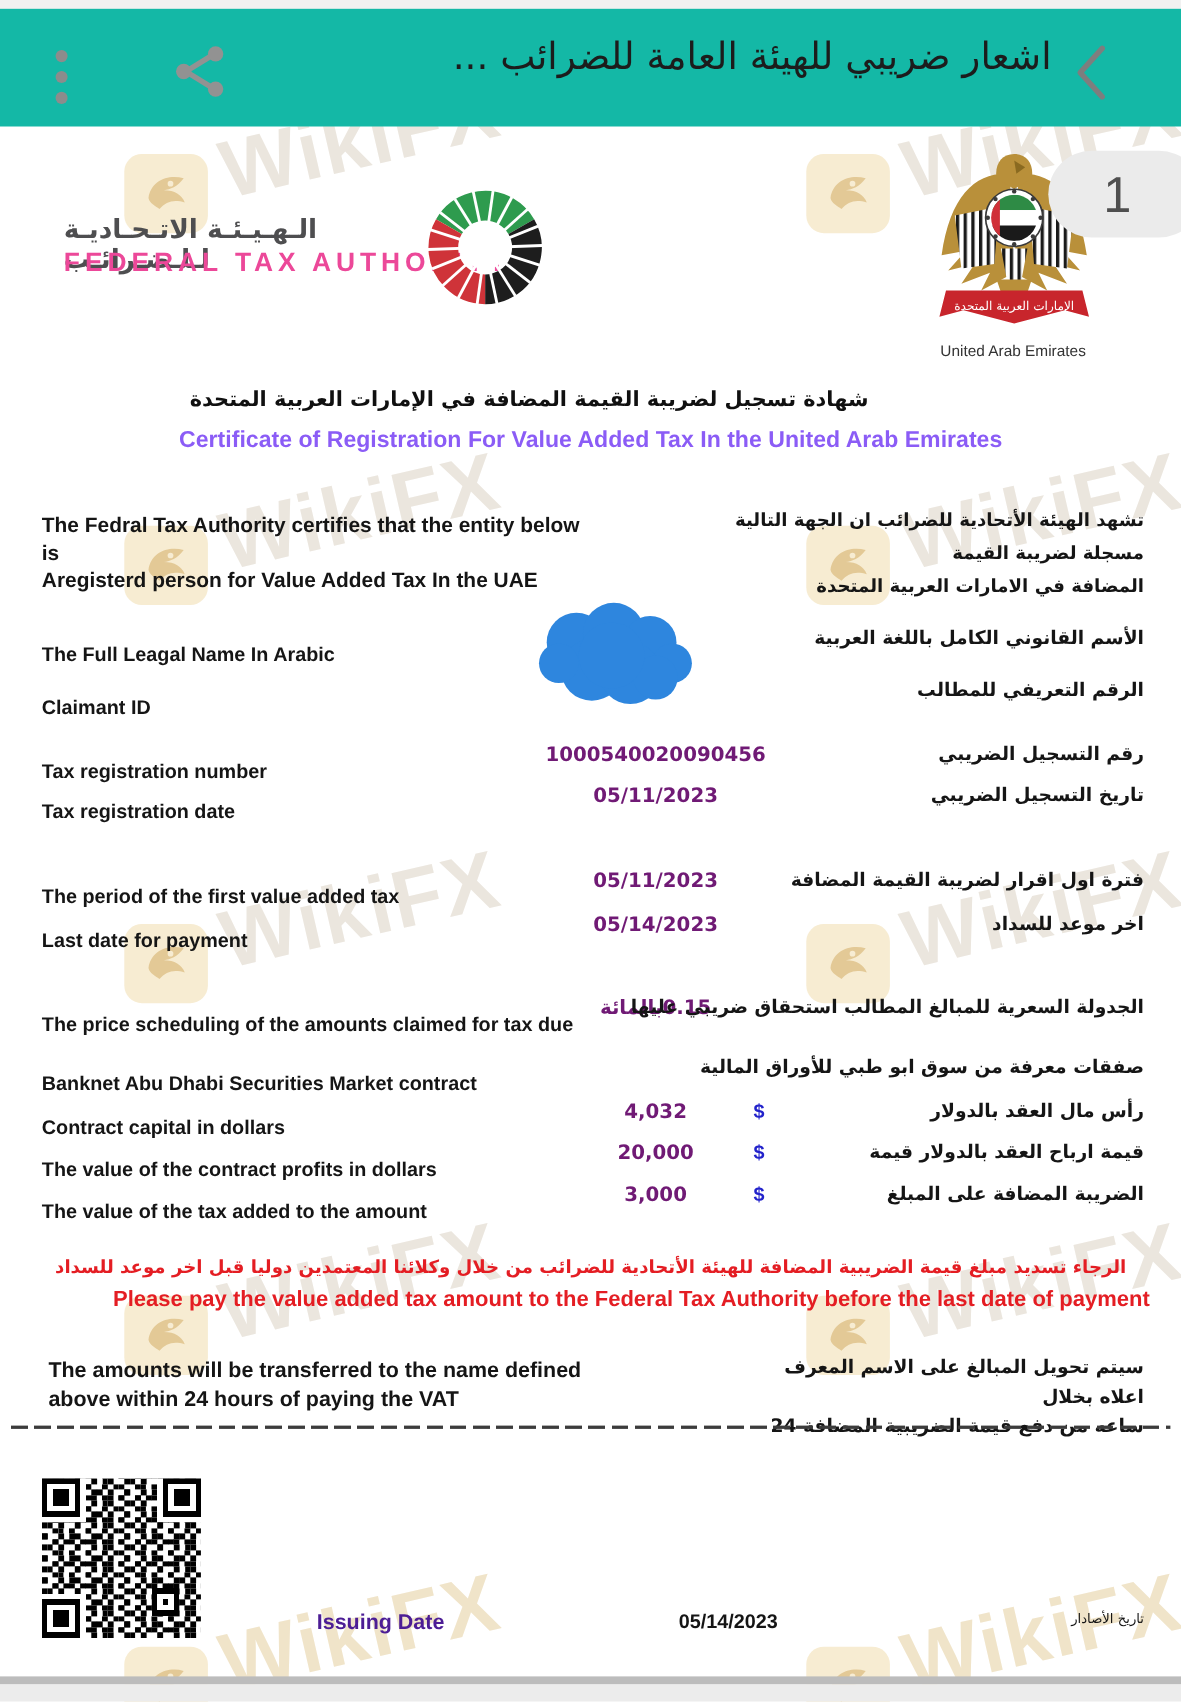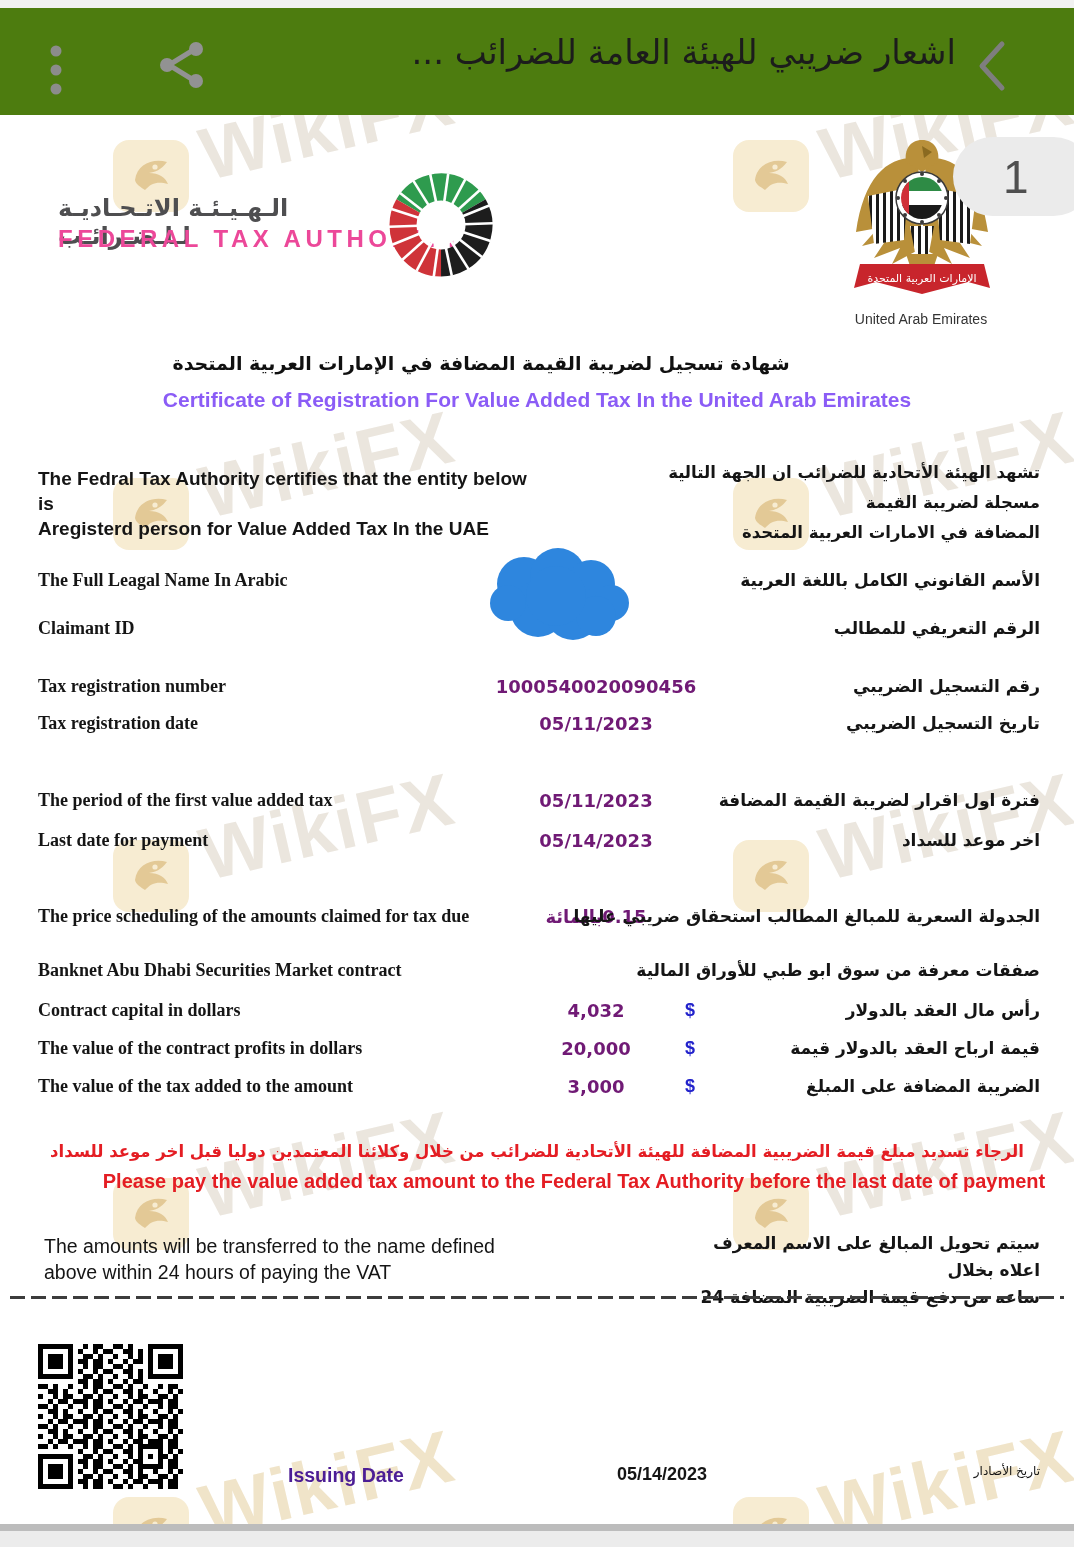--- a/index.html
+++ b/index.html
@@ -4,21 +4,21 @@
 <style>
   html,body{margin:0;padding:0;}
   body{
     width:1074px;height:1547px;position:relative;overflow:hidden;
     background:#ffffff;font-family:"Liberation Sans",sans-serif;
   }
   .abs{position:absolute;}
 
   
   .statusbar{left:0;top:0;width:1074px;height:8px;background:#f1f1f1;z-index:4;}
-  .appbar{left:0;top:8px;width:1074px;height:107px;background:#4d7c0f;z-index:4;}
+  .appbar{left:0;top:8px;width:1074px;height:107px;background:#14b8a6;z-index:4;}
   .bar-title{position:absolute;right:118px;top:24px;font-size:34px;color:#1c1c1c;
     font-family:"DejaVu Sans",sans-serif;direction:rtl;}
   .icon-btn{position:absolute;cursor:pointer;}
 
   
   .wm{position:absolute;z-index:1;display:flex;align-items:flex-start;}
   .wm-badge{width:76px;height:72px;border-radius:16px;background:#f7ecd2;
     display:flex;align-items:center;justify-content:center;flex:0 0 auto;}
   .wm-text{font-size:74px;font-weight:bold;color:#ebe6de;letter-spacing:2px;
     transform:rotate(-13deg);transform-origin:left bottom;margin-left:22px;margin-top:-28px;
@@ -38,32 +38,32 @@
 
   .title-ar{left:0;top:352px;width:962px;text-align:center;font-size:19px;font-weight:bold;color:#101010;
     font-family:"DejaVu Sans",sans-serif;direction:rtl;}
   .title-en{left:0;top:388px;width:1074px;text-align:center;font-size:21px;font-weight:bold;color:#8b5cf6;}
 
   .intro-en{left:38px;top:466px;width:500px;font-size:19px;font-weight:bold;color:#151515;line-height:25px;}
   .intro-ar{right:34px;top:458px;width:390px;font-size:16.5px;font-weight:bold;color:#151515;
     font-family:"DejaVu Sans",sans-serif;direction:rtl;text-align:right;line-height:30px;}
 
   .frow{left:38px;width:1002px;height:28px;z-index:2;}
-  .frow .en{position:absolute;left:0;top:0;font-size:18px;font-weight:bold;color:#151515;white-space:nowrap;font-family:Liberation Serif, serif;}
+  .frow .en{position:absolute;left:0;top:15px;font-size:18px;font-weight:bold;color:#151515;white-space:nowrap;}
   .frow .val{position:absolute;left:408px;top:0;width:300px;text-align:center;font-size:18px;font-weight:bold;
     color:#701a75;font-family:"DejaVu Sans",sans-serif;direction:rtl;white-space:nowrap;}
   .frow .cur{position:absolute;left:634px;top:0;width:36px;text-align:center;font-size:18px;font-weight:bold;color:#2222cb;}
   .frow .ar{position:absolute;right:0;top:0;font-size:17px;font-weight:bold;color:#151515;
     font-family:"DejaVu Sans",sans-serif;direction:rtl;white-space:nowrap;}
 
   .warn-ar{left:0;top:1142px;width:1074px;text-align:center;font-size:16.5px;font-weight:bold;color:#e41d23;
     font-family:"DejaVu Sans",sans-serif;direction:rtl;z-index:2;}
   .warn-en{left:0;top:1170px;width:1074px;text-align:center;font-size:20px;font-weight:bold;color:#e41d23;z-index:2;padding-left:37px;}
 
-  .note-en{left:44px;top:1233px;width:540px;font-size:19.5px;font-weight:normal;color:#151515;line-height:26px;z-index:2;}
+  .note-en{left:44px;top:1233px;width:540px;font-size:19.5px;font-weight:bold;color:#151515;line-height:26px;z-index:2;}
   .note-ar{right:34px;top:1230px;width:350px;font-size:17px;font-weight:bold;color:#151515;
     font-family:"DejaVu Sans",sans-serif;text-align:right;line-height:27px;z-index:2;}
   .note-ar .l1{direction:rtl;display:block;}
   .note-ar .l2{direction:ltr;display:block;}
 
   .dash-sep{left:10px;top:1296px;width:1054px;height:3px;z-index:2;
     background:repeating-linear-gradient(90deg,#3c3c3c 0 15px,transparent 15px 21px);}
 
   .footer-row{left:0;top:1464px;width:1074px;height:26px;z-index:2;}
   .footer-row .lab{position:absolute;left:288px;font-size:19.5px;font-weight:bold;color:#4c1d95;}

